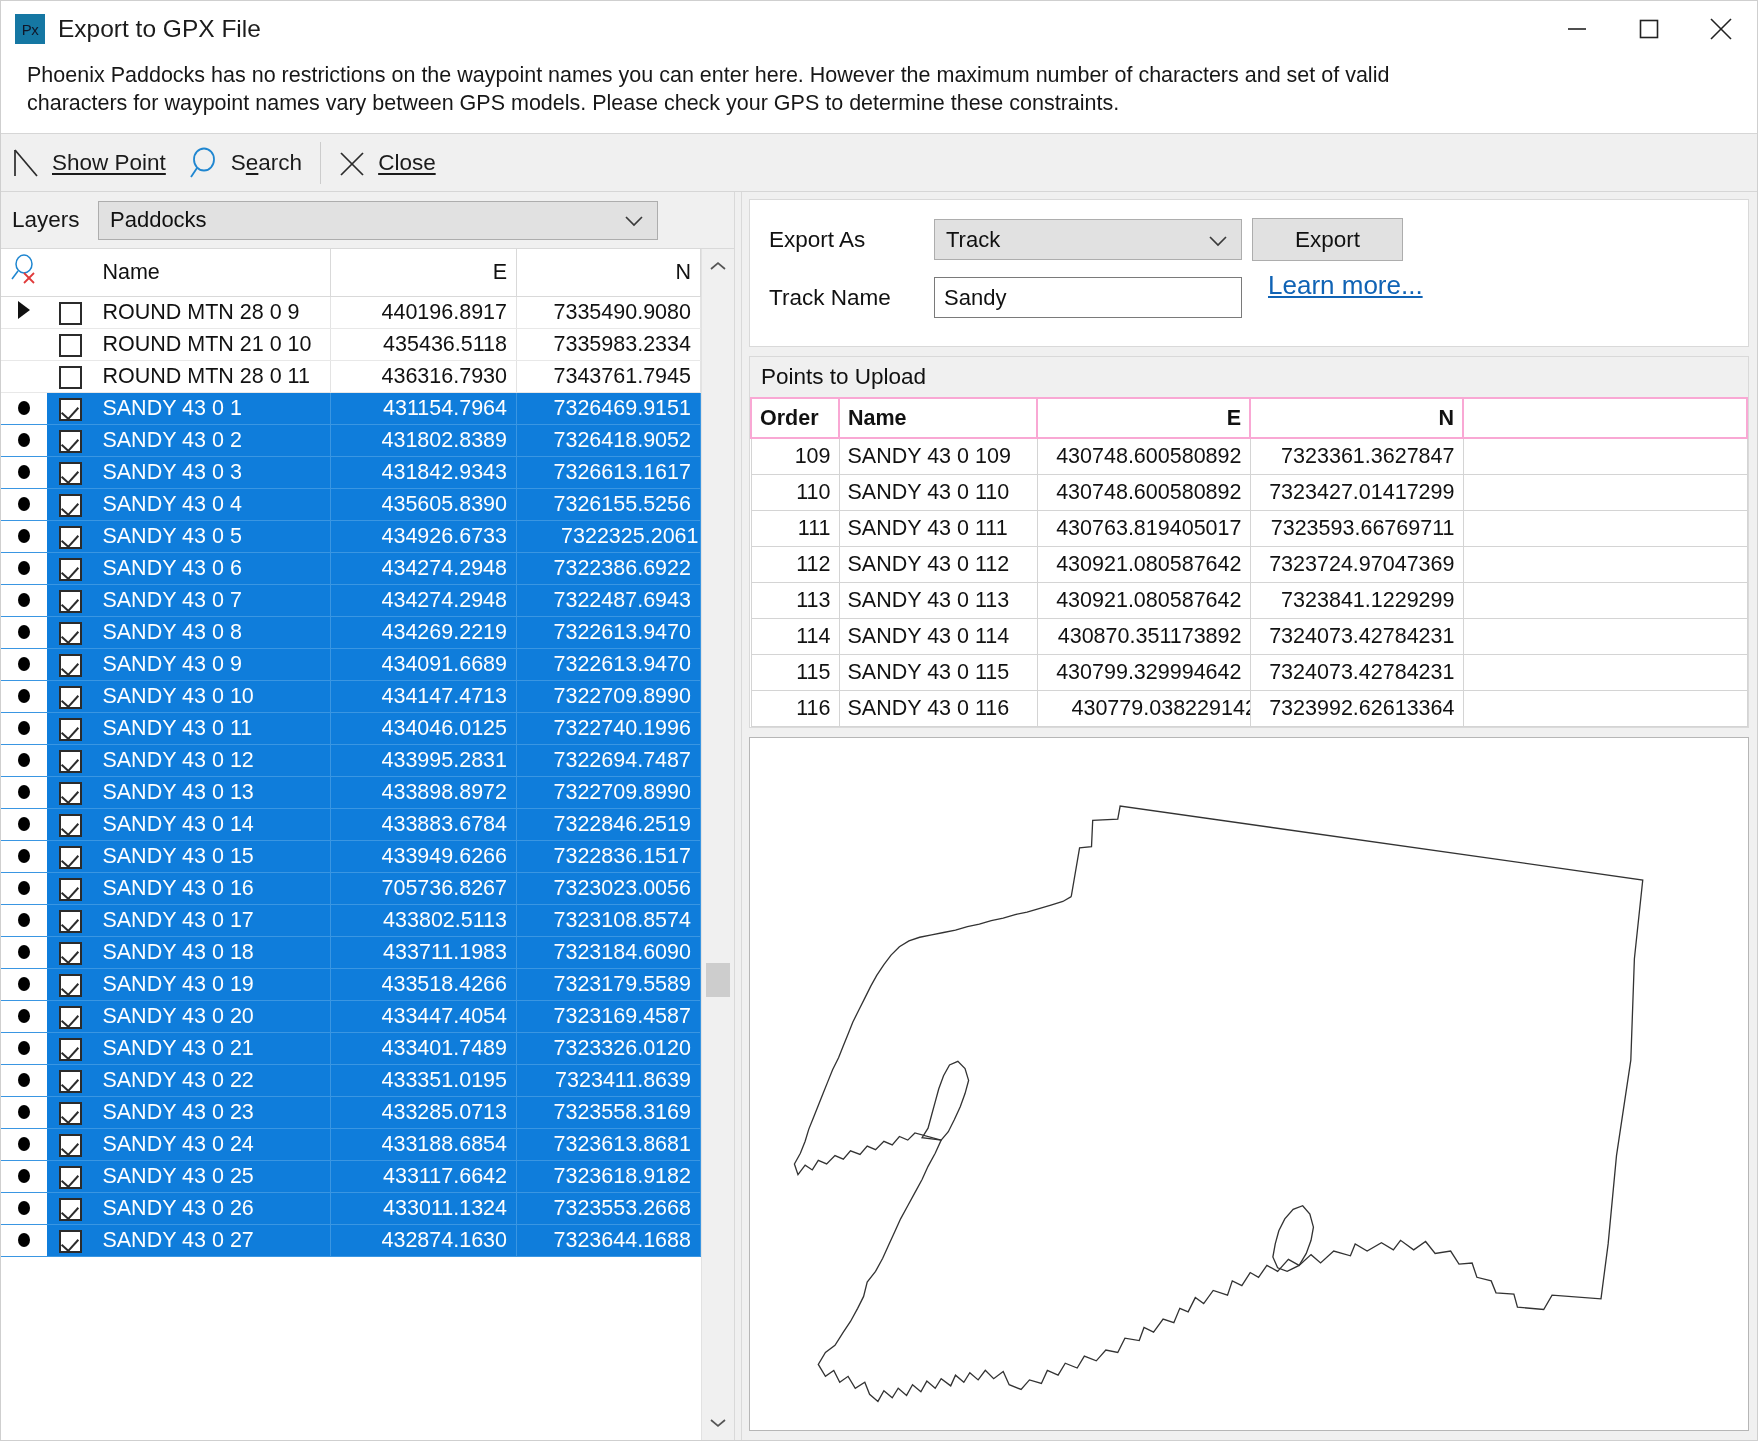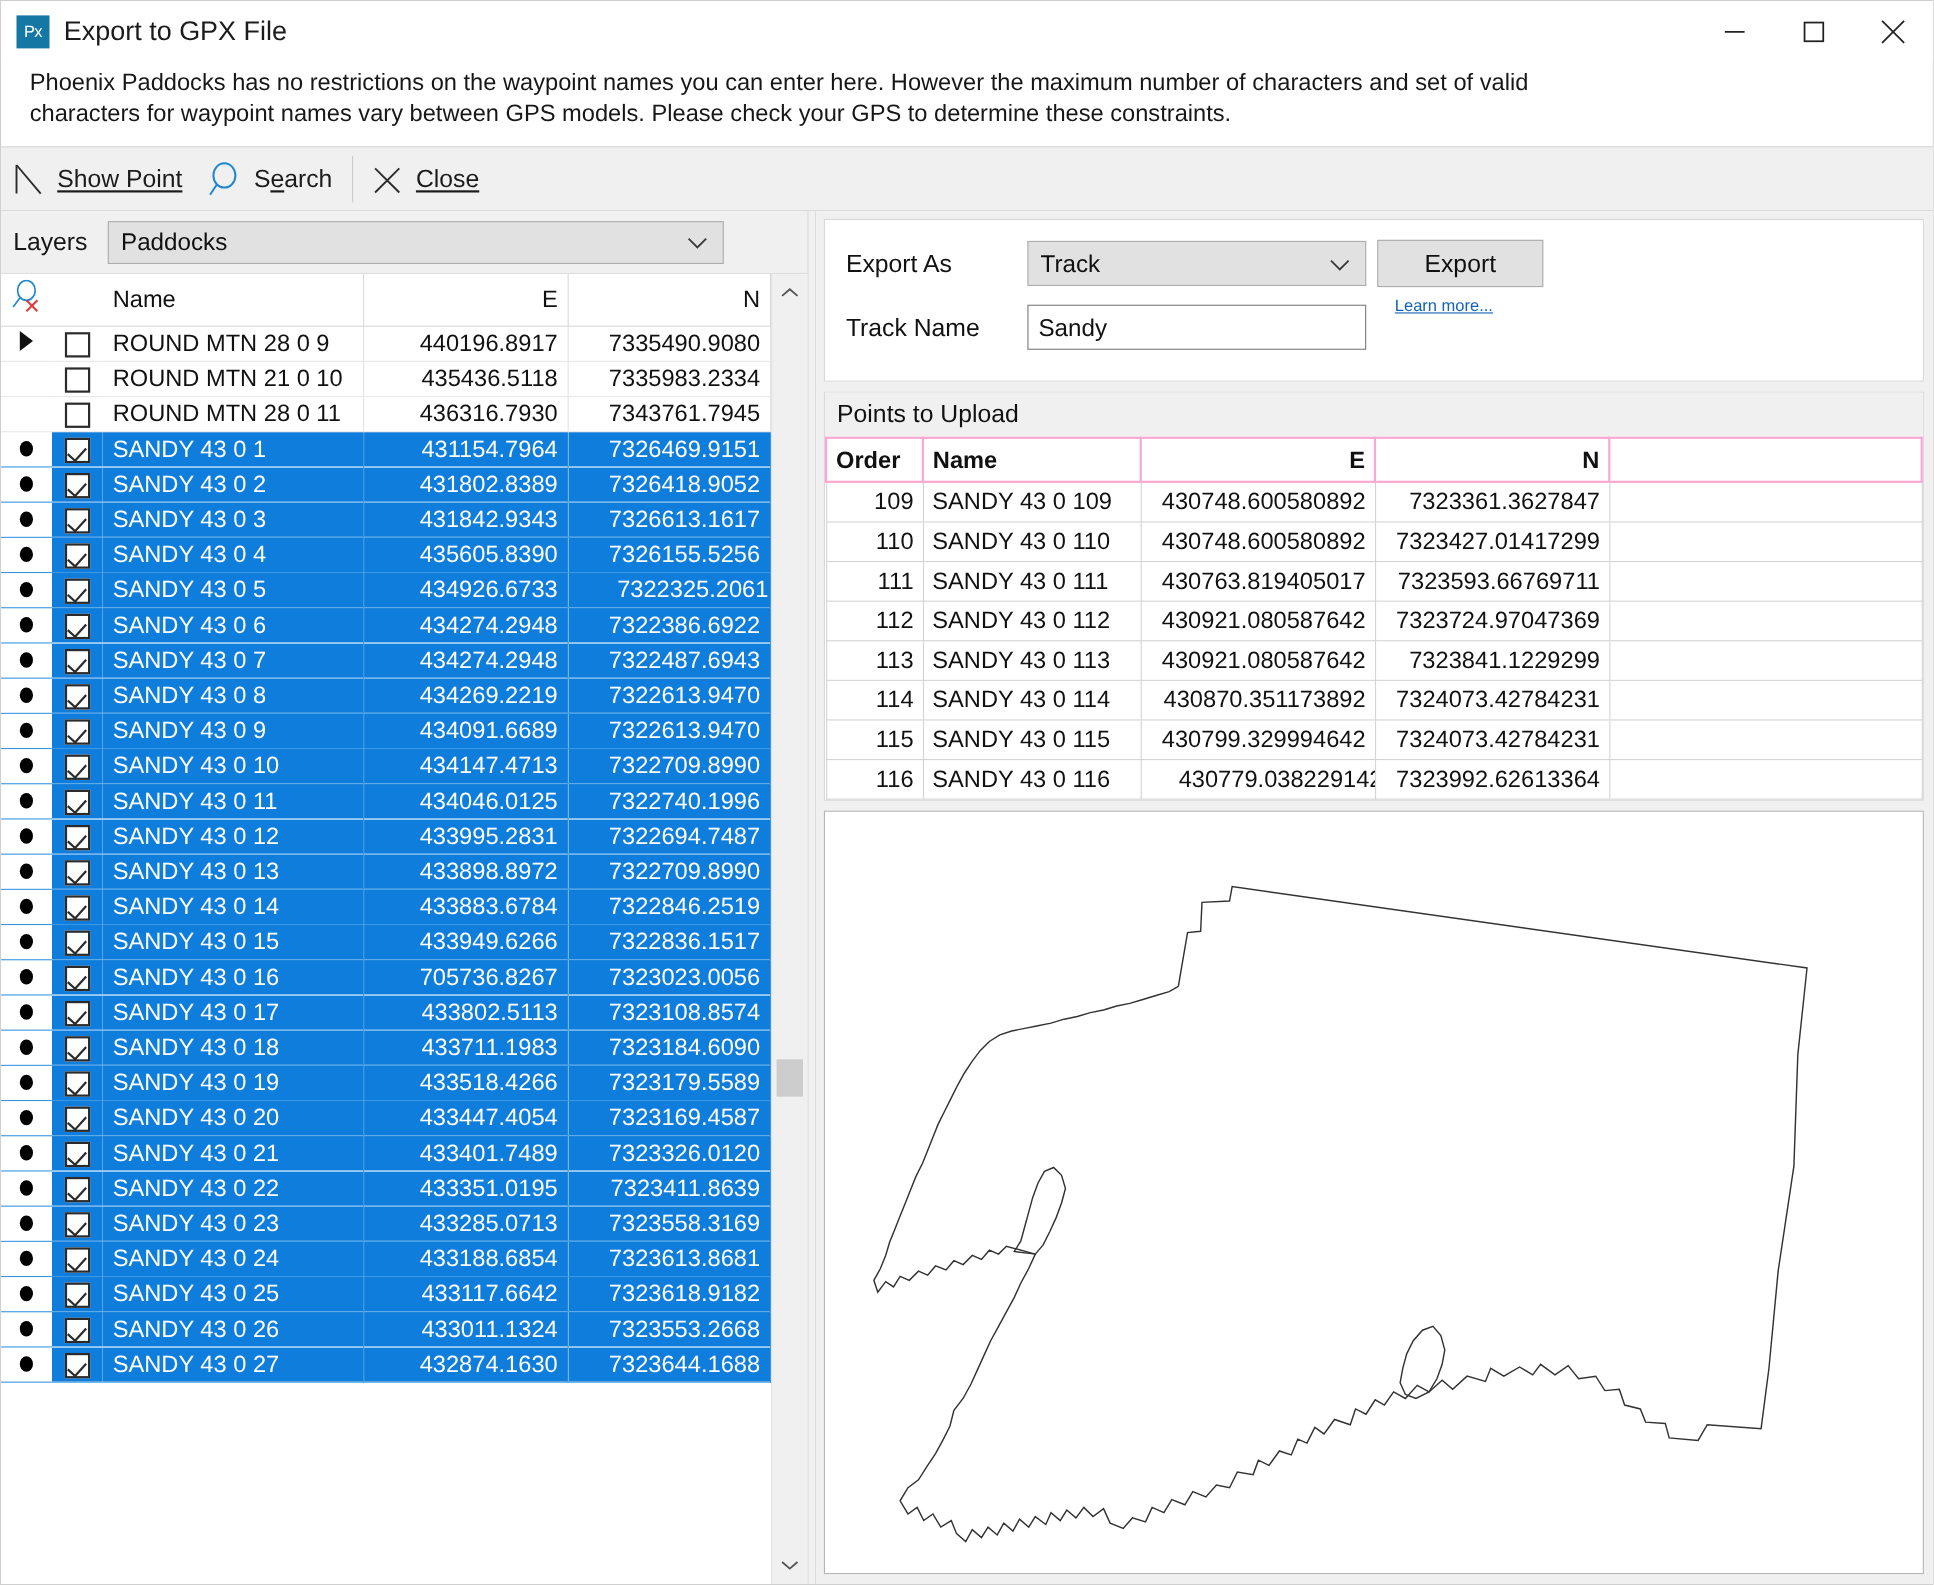--- a/index.html
+++ b/index.html
@@ -24,21 +24,21 @@
     height: 56px;
     display: flex;
     align-items: center;
     flex: 0 0 auto;
     background: #ffffff;
     padding-left: 14px;
   }
   .app-icon {
     width: 30px; height: 30px;
     background: #1577a3;
-    color: #ffffff;
+    color: #0f172a;
     font-size: 15px;
     display: flex; align-items: center; justify-content: center;
     font-family: "Liberation Sans", sans-serif;
     letter-spacing: -0.5px;
     flex: 0 0 auto;
   }
   .title-text {
     margin-left: 13px;
     font-size: 24.5px;
     color: #1b1b1b;
@@ -293,21 +293,21 @@
     width: 151px; height: 43px;
     background: #e1e1e1;
     border: 1px solid #adadad;
     font-size: 22.5px;
     color: #111;
     font-family: "Liberation Sans", sans-serif;
   }
   .learn-link {
     position: absolute;
     left: 518px; top: 70px;
-    font-size: 15px;
+    font-size: 26px;
     color: #1063b5;
     text-decoration: underline;
     cursor: pointer;
   }
 
   
   .pts-box {
     background: #ffffff;
     border: 1px solid #d9d9d9;
     margin: 9px 8px 0 7px;

